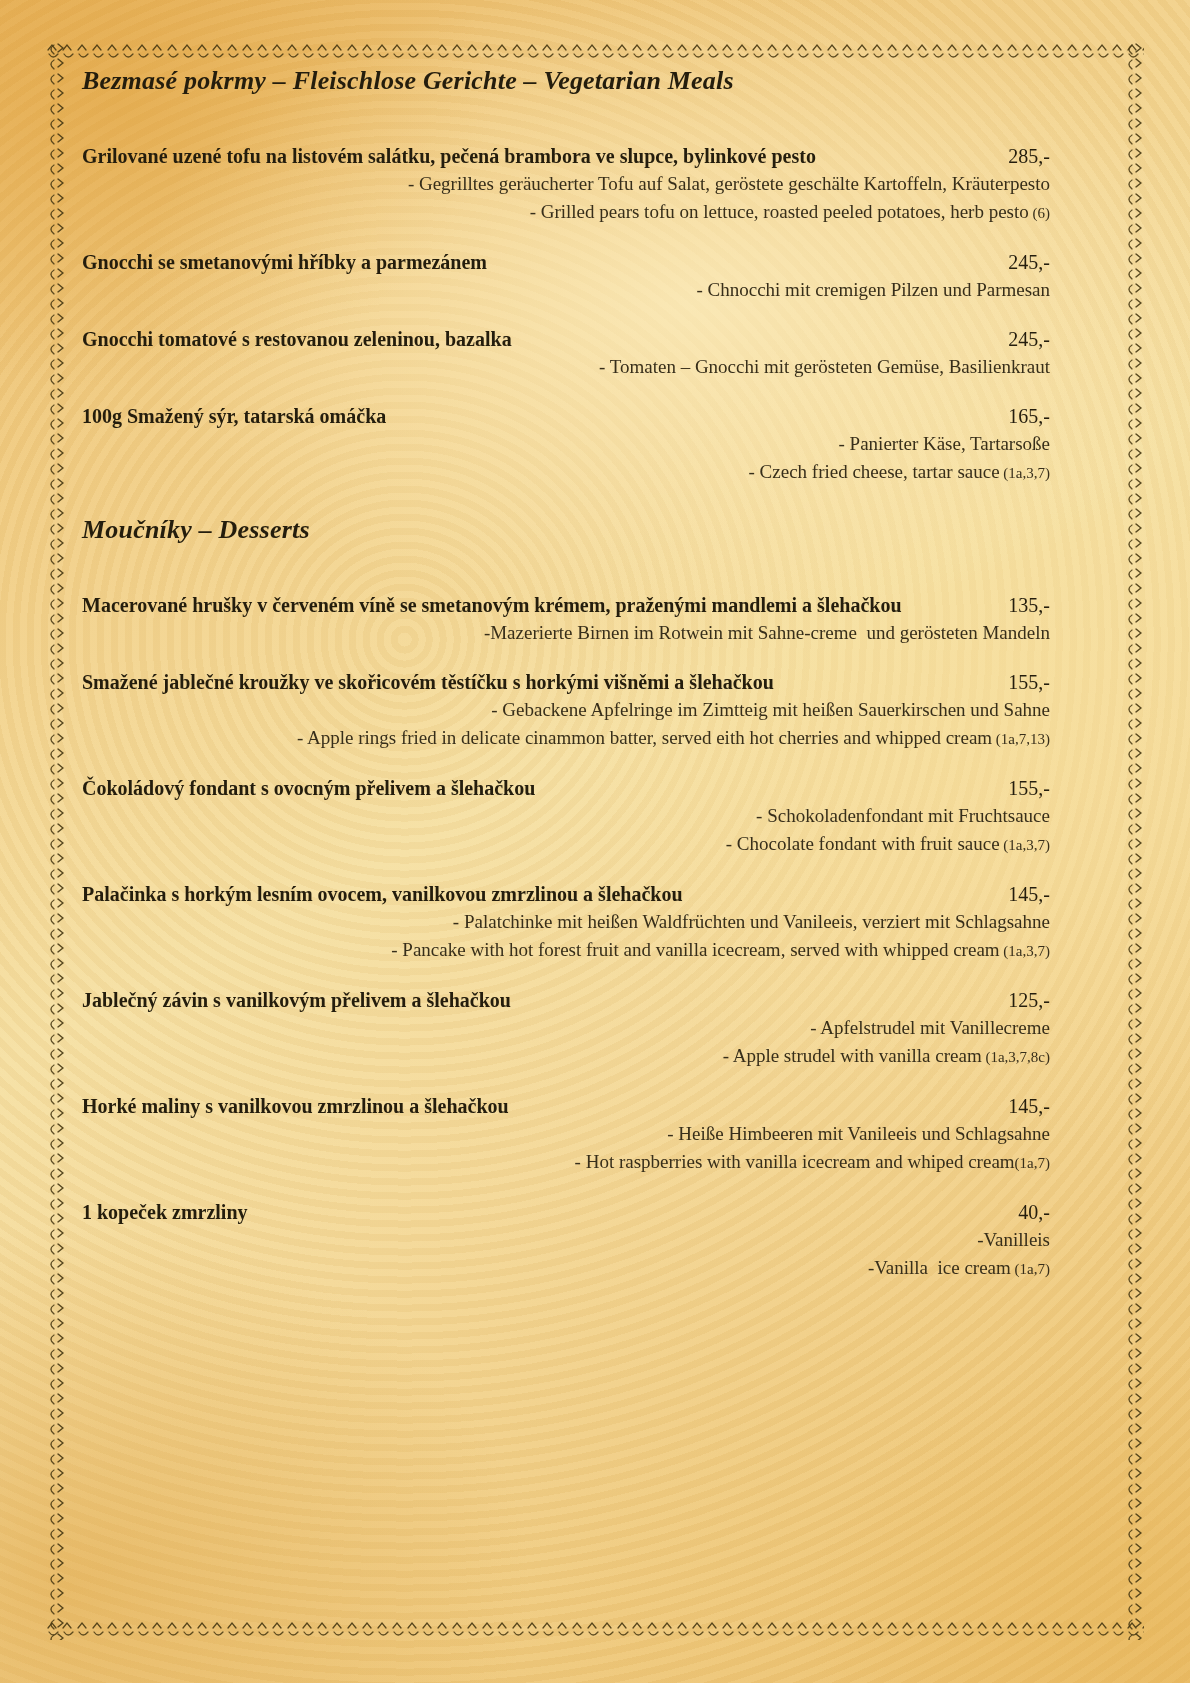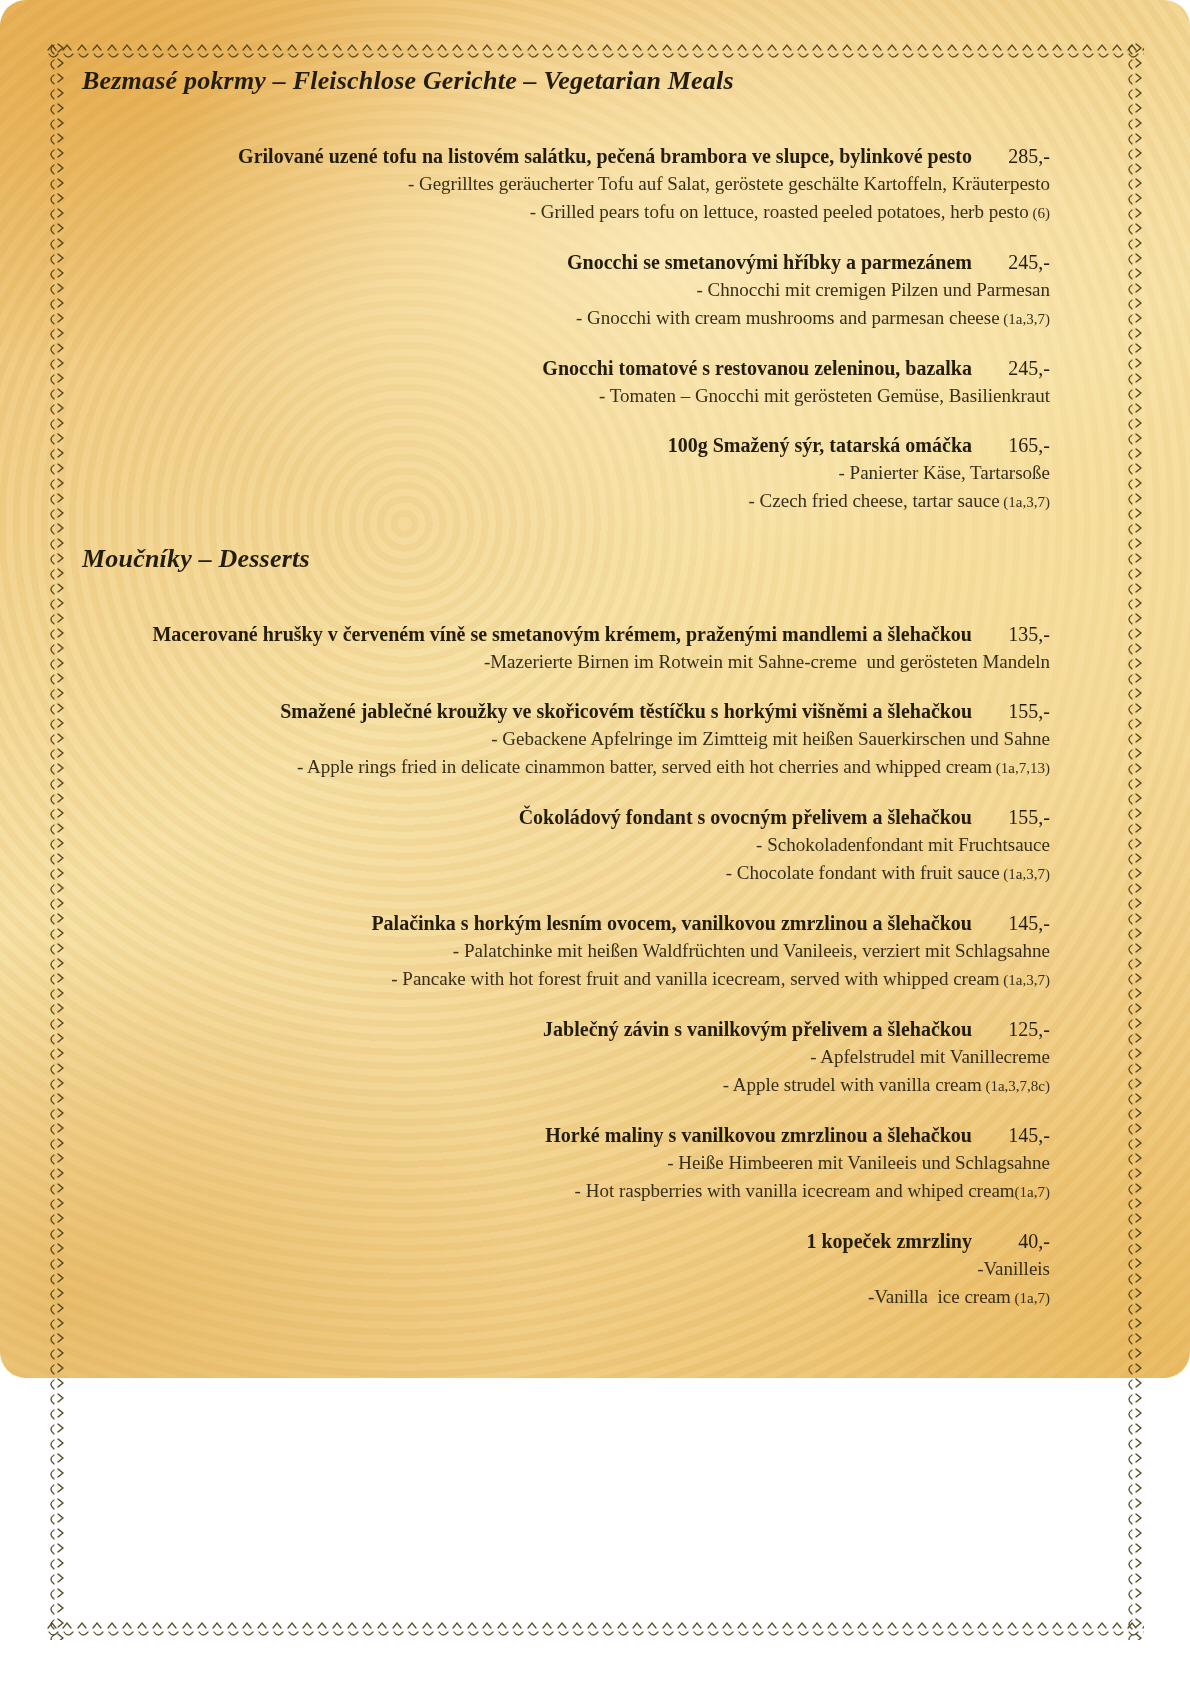--- a/index.html
+++ b/index.html
@@ -6,48 +6,47 @@
     --ink: #241d0d;
     --ink-soft: #372e1a;
     --stitch: #463712;
   }
   html,body{margin:0;padding:0;}
   body{
     width:1190px;height:1683px;overflow:hidden;
     font-family:"Liberation Serif","DejaVu Serif",serif;
   }
   .page{
-    position:relative;width:1190px;height:1378px;
+    position:relative;width:1190px;height:1683px;
     background:
       radial-gradient(900px 520px at 58% 18%, rgba(253,240,196,.70), rgba(253,240,196,0) 62%),
       radial-gradient(760px 720px at 86% 42%, rgba(248,224,156,.50), rgba(248,224,156,0) 62%),
       radial-gradient(620px 480px at 10% 6%,  rgba(223,160,58,.50),  rgba(223,160,58,0) 60%),
       radial-gradient(820px 640px at 6% 94%,  rgba(219,156,56,.45),  rgba(219,156,56,0) 56%),
       radial-gradient(560px 440px at 96% 96%, rgba(229,178,82,.42),  rgba(229,178,82,0) 60%),
       repeating-radial-gradient(circle at 34% 38%, rgba(255,252,235,.05) 0 7px, rgba(170,115,35,.05) 7px 14px),
       linear-gradient(152deg,#e9b55f 0%,#f1cd84 22%,#f6e0a3 46%,#f4d897 63%,#efc97c 84%,#ecbf6b 100%);
-    border-radius: 26px;
   }
   .stitch{position:absolute;pointer-events:none;}
   .stitch.v{transform:rotate(90deg);transform-origin:10px 10px;}
   .content{
     position:absolute;left:82px;top:64px;right:140px;bottom:60px;
     color:var(--ink);
   }
   .sec{margin:0;}
   .sec + .sec{margin-top:26px;}
   .sec-title{
     margin:0 0 44px 0;
     font-size:26px;line-height:34px;font-weight:700;font-style:italic;
     color:var(--ink);letter-spacing:.2px;
   }
   .item{margin:0 0 21px 0;}
   .trow{display:flex;align-items:baseline;gap:14px;}
   .name{
-    flex:1 1 auto;font-weight:700;font-size:20px;line-height:28px;color:var(--ink);text-align:right;
+    flex:1 1 auto;font-weight:700;font-size:20px;line-height:28px;color:var(--ink);
   }
   .price{
     flex:0 0 auto;min-width:64px;text-align:right;
     font-weight:400;font-size:20px;line-height:28px;color:var(--ink);
   }
   .desc{
     margin:0;font-size:19px;line-height:28px;color:var(--ink-soft);
     white-space:pre-wrap;
     text-align:right;
   }
@@ -93,21 +92,20 @@
     <p class="desc de">- Gegrilltes geräucherter Tofu auf Salat, geröstete geschälte Kartoffeln, Kräuterpesto</p>
     <p class="desc en"><span class="en-text">- Grilled pears tofu on lettuce, roasted peeled potatoes, herb pesto</span><span class="allergen"> (6)</span></p>
   </div>
 
   <div class="item">
     <div class="trow">
       <span class="name">Gnocchi se smetanovými hříbky a parmezánem</span>
       <span class="price">245,-</span>
     </div>
     <p class="desc de">- Chnocchi mit cremigen Pilzen und Parmesan</p>
-    <p class="desc en"><span class="en-text">- Gnocchi with cream mushrooms and parmesan cheese</span><span class="allergen"> (1a,3,7)</span></p>
   </div>
 
   <div class="item">
     <div class="trow">
       <span class="name">Gnocchi tomatové s restovanou zeleninou, bazalka</span>
       <span class="price">245,-</span>
     </div>
     <p class="desc de">- Tomaten – Gnocchi mit gerösteten Gemüse, Basilienkraut</p>
   </div>
 

